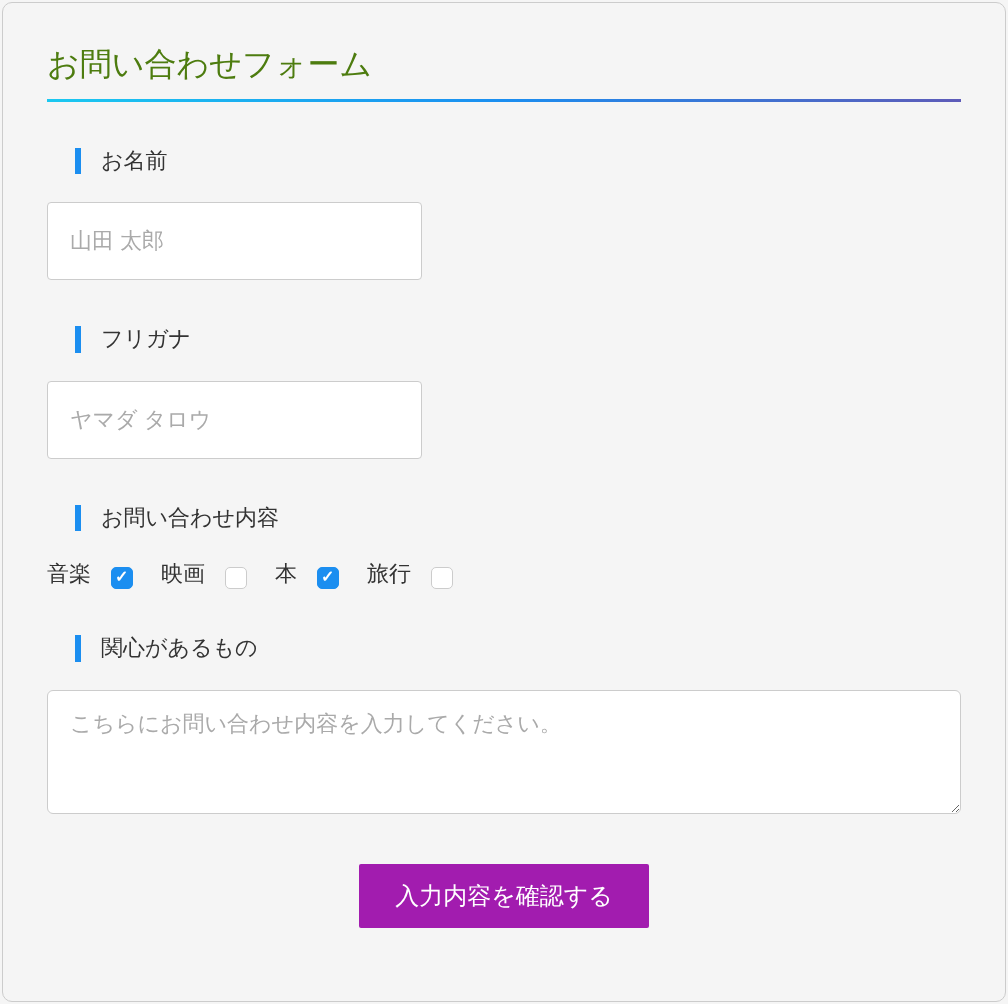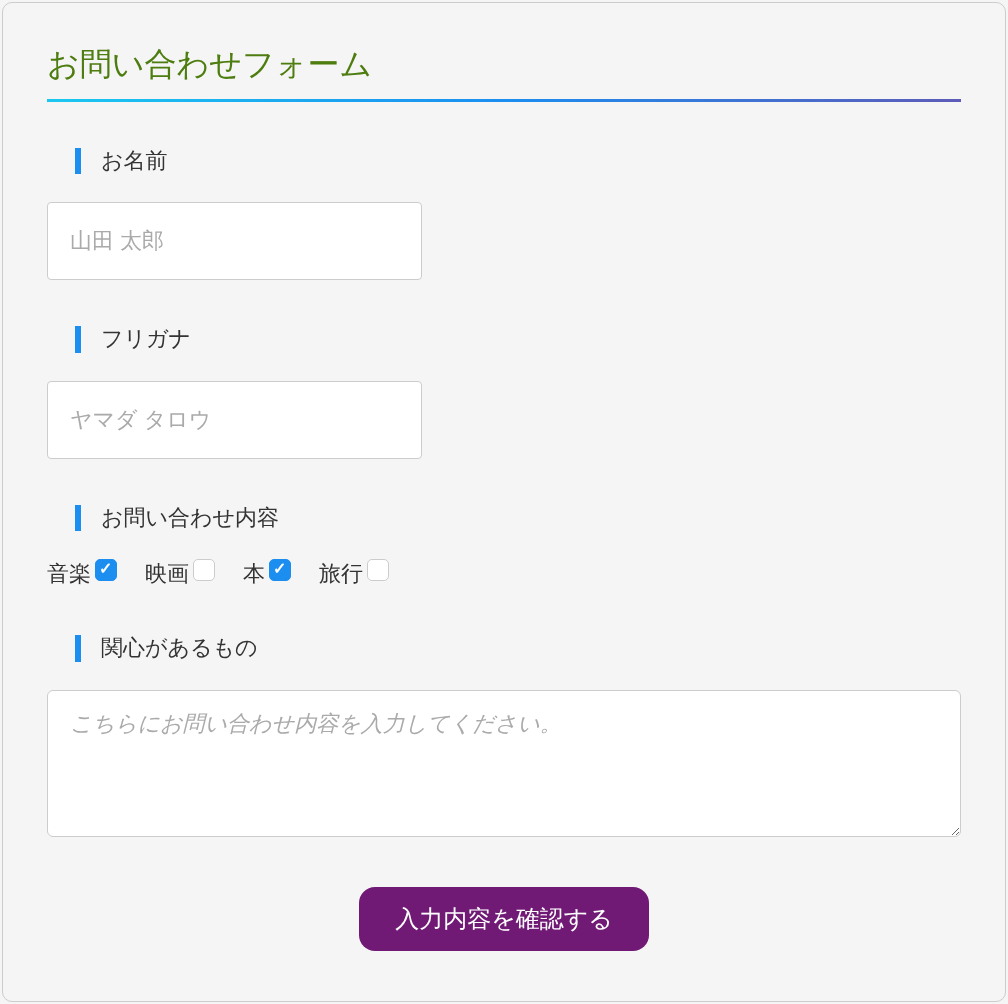--- a/index.html
+++ b/index.html
@@ -59,22 +59,22 @@
     }
     .checkbox-group {
       display: flex;
       gap: 28px;
       flex-wrap: wrap;
       font-size: 22px;
       color: #333;
     }
     .checkbox-item {
       display: flex;
-      align-items: flex-start;
-      gap: 4px;
+      align-items: flex-end;
+      gap: 20px;
     }
     .checkbox-item input[type="checkbox"] {
       width: 22px;
       height: 22px;
       border: 1px solid #ccc;
       border-radius: 5px;
       appearance: none;
       background: #fff;
       cursor: pointer;
       position: relative;
@@ -87,43 +87,42 @@
       content: "✓";
       position: absolute;
       color: #fff;
       font-size: 16px;
       font-weight: bold;
       left: 3px;
       top: -1px;
     }
     .textarea-input {
       width: 100%;
-      height: 147px;
+      height: 124px;
       border: 1px solid #ccc;
       border-radius: 6px;
       background: #fff;
       font-size: 22px;
       padding: 18px 22px;
       font-family: inherit;
       color: #333;
       resize: both;
-      font-style: italic;
     }
     .textarea-input::placeholder {
       color: #aaa;
     }
     .submit-row {
       text-align: center;
       margin-top: 20px;
     }
     .submit-button {
-      background: #701a75;
+      background: #a21caf;
       color: #fff;
       border: none;
-      border-radius: 16px;
+      border-radius: 2px;
       font-size: 24px;
       padding: 16px 36px;
       cursor: pointer;
       font-family: inherit;
     }
   </style>
 </head>
 <body>
 
 <div class="container">

